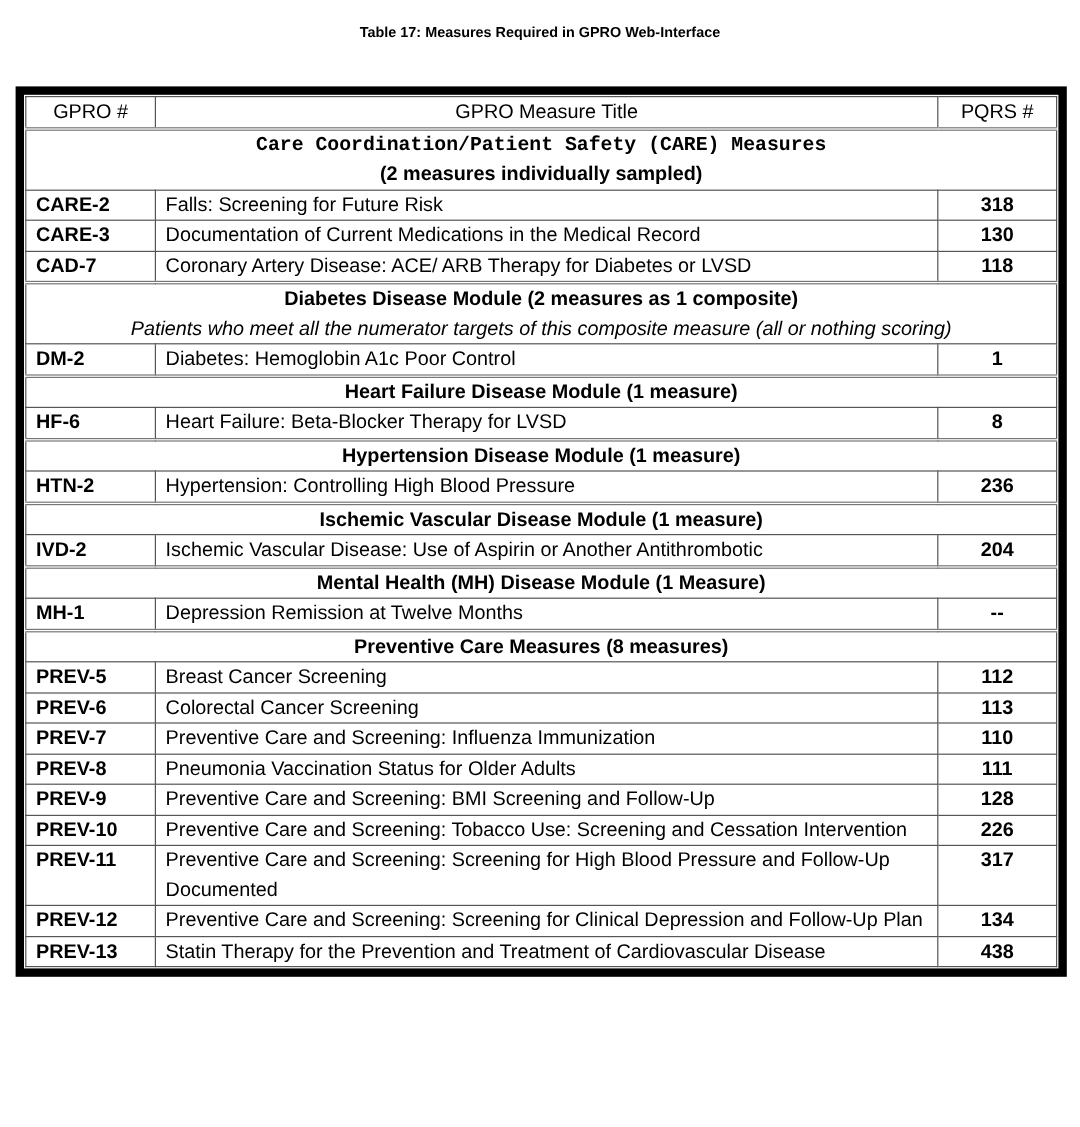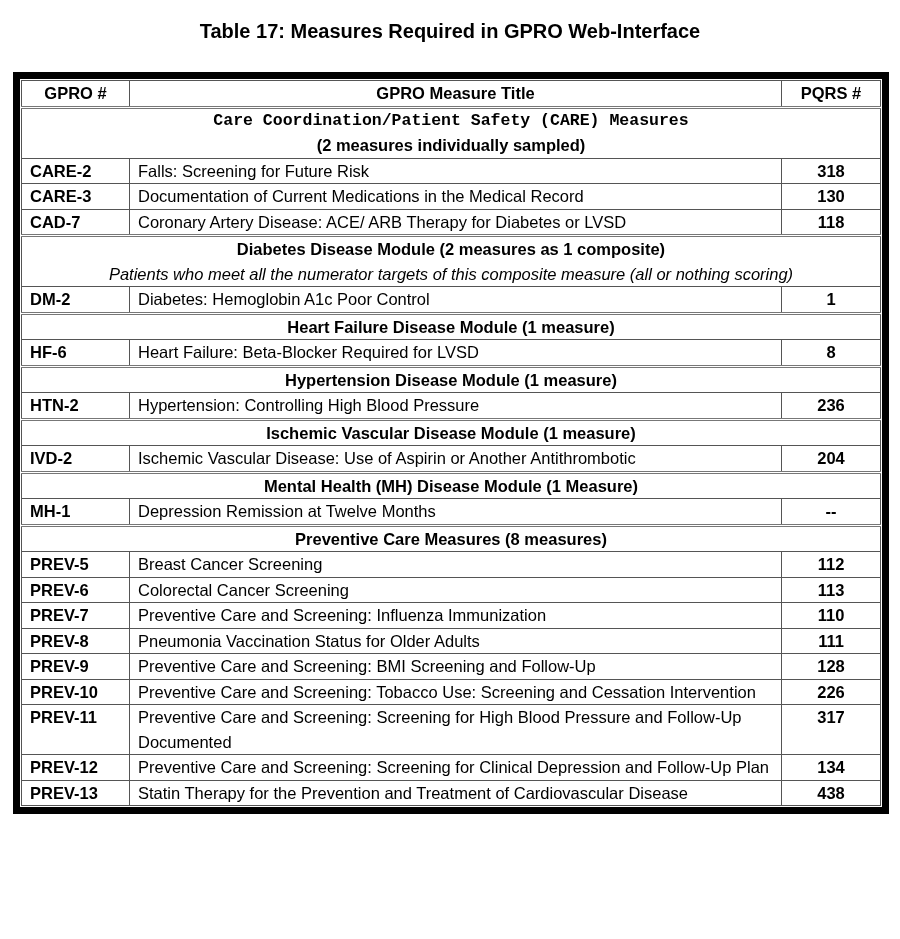--- a/index.html
+++ b/index.html
@@ -1,21 +1,21 @@
 <!DOCTYPE html>
 <html><head>
 <meta charset="utf-8">
 <style>
   html, body { margin: 0; padding: 0; background: #ffffff; }
   body { width: 900px; height: 939px; position: relative; font-family: "Liberation Sans", "DejaVu Sans", sans-serif; color: #000; }
-  .title { position: absolute; top: 20px; left: 0; width: 900px; text-align: center; font-weight: bold; font-size: 20px; }
+  .title { position: absolute; top: 20px; left: 0; width: 900px; text-align: center; font-weight: bold; font-size: 12px; }
   .frame { position: absolute; left: 13px; top: 72px; width: 876px; border: 7px solid #000; box-sizing: border-box; background: #fff; padding: 1px; }
   table { width: 100%; border-collapse: collapse; table-layout: fixed; font-size: 16.5px; }
   td, th { border: 1px solid #555; padding: 0 8px; line-height: 24.5px; vertical-align: top; }
-  th { font-weight: bold; text-align: center; }
+  th { font-weight: normal; text-align: center; }
   col.c1 { width: 108px; } col.c3 { width: 99px; }
   .sec td { text-align: center; font-weight: bold; border-top: 3px double #777; }
   .sec .note { font-weight: normal; font-style: italic; display: block; }
   .hdr th { border-bottom: 3px double #777; }
   td.id { font-weight: bold; text-align: left; }
   td.pq { font-weight: bold; text-align: center; }
   td.t { text-align: left; }
 </style>
 </head>
 <body>
@@ -69,21 +69,21 @@
           <td class="t">Diabetes: Hemoglobin A1c Poor Control</td>
           <td class="pq">1</td>
         </tr>
         <tr class="sec">
           <td colspan="3">
             <span style="display: block;">Heart Failure Disease Module (1 measure)</span>
           </td>
         </tr>
         <tr>
           <td class="id">HF-6</td>
-          <td class="t">Heart Failure: Beta-Blocker Required for LVSD</td>
+          <td class="t">Heart Failure: Beta-Blocker Therapy for LVSD</td>
           <td class="pq">8</td>
         </tr>
         <tr class="sec">
           <td colspan="3">
             <span style="display: block;">Hypertension Disease Module (1 measure)</span>
           </td>
         </tr>
         <tr>
           <td class="id">HTN-2</td>
           <td class="t">Hypertension: Controlling High Blood Pressure</td>

